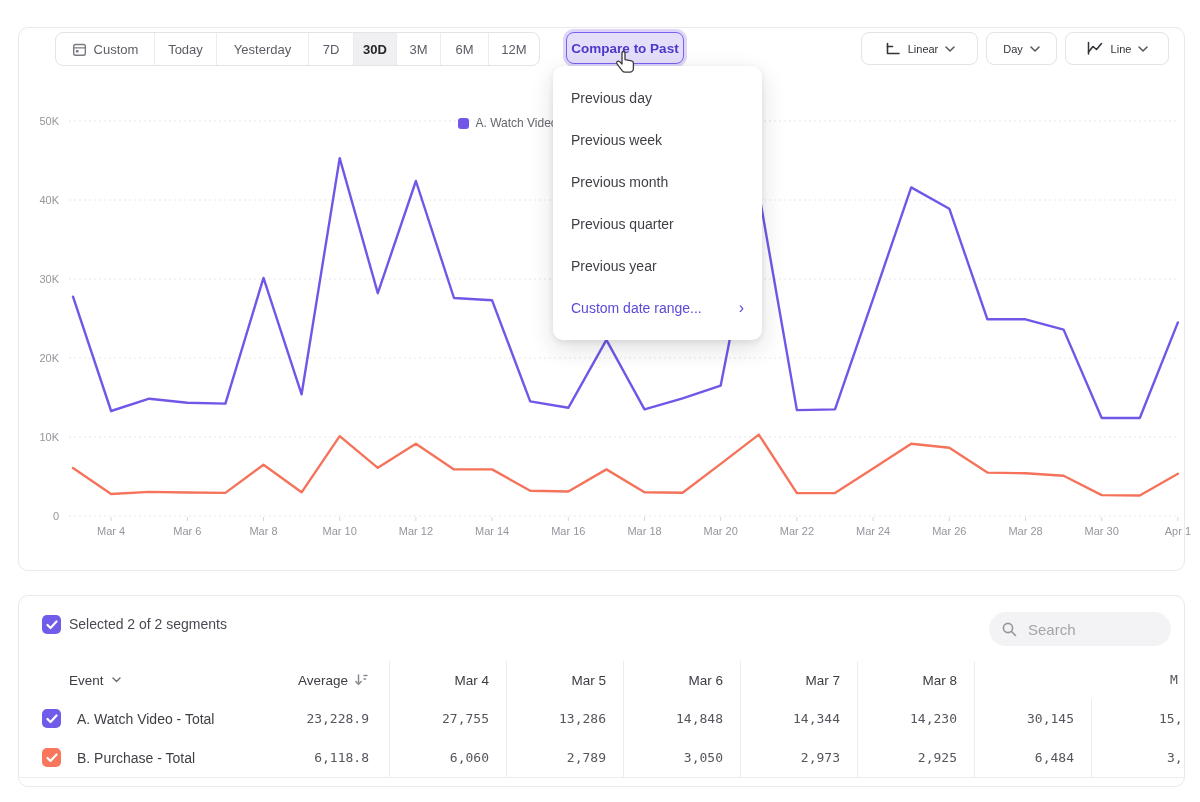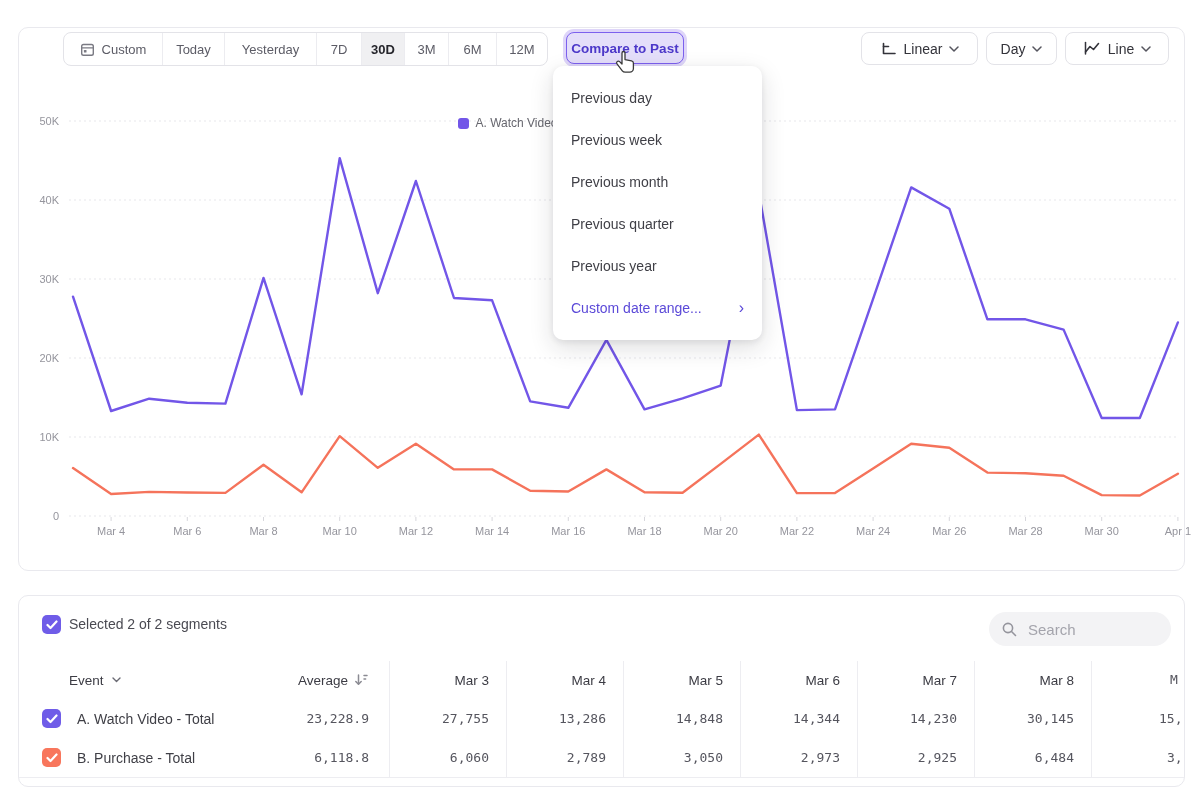--- a/index.html
+++ b/index.html
@@ -3,30 +3,30 @@
 <meta charset="utf-8">
 <style>
   html,body{margin:0;padding:0;background:#fff;}
   *{box-sizing:border-box;font-family:"Liberation Sans",sans-serif;}
   #page{position:relative;width:1200px;height:802px;background:#fff;overflow:hidden;}
   .card{position:absolute;background:#fff;border:1px solid #e9e9ee;border-radius:10px;}
   #chart-card{left:18px;top:27px;width:1167px;height:544px;}
   #table-card{left:18px;top:595px;width:1167px;height:192px;overflow:hidden;}
 
   
-  #seg-group{position:absolute;left:44px;top:4px;height:34px;display:flex;border:1px solid #e3e3e8;border-radius:8px;overflow:hidden;background:#fff;}
+  #seg-group{position:absolute;left:36px;top:4px;height:34px;display:flex;border:1px solid #e3e3e8;border-radius:8px;overflow:hidden;background:#fff;}
   .seg-btn{display:flex;align-items:center;justify-content:center;gap:7px;height:100%;font-size:13px;color:#5c5c66;border-left:1px solid #ececf0;cursor:pointer;white-space:nowrap;}
   .seg-btn:first-child{border-left:none;}
   .seg-btn.selected{background:#f0f0f2;color:#26262c;font-weight:bold;}
   .icon-svg{display:inline-flex;flex:0 0 auto;}
   #compare-btn{position:absolute;left:547px;top:4px;width:118px;height:32px;display:flex;align-items:center;justify-content:center;
     background:#e4defa;color:#4c38c9;font-size:13.5px;font-weight:bold;border:1px solid #7c60ee;border-radius:8px;
     box-shadow:0 0 0 3px #ded5f9;cursor:pointer;}
   .tool-btn{position:absolute;top:4px;height:33px;display:flex;align-items:center;justify-content:center;gap:7px;
-    border:1px solid #e3e3e8;border-radius:8px;background:#fff;font-size:14px;color:#33333a;font-weight:500;cursor:pointer;}
+    border:1px solid #e3e3e8;border-radius:8px;background:#fff;font-size:11px;color:#33333a;font-weight:500;cursor:pointer;}
   #btn-linear{left:842px;width:117px;}
   #btn-day{left:967px;width:71px;}
   #btn-line{left:1046px;width:104px;}
 
   
   #legend{position:absolute;left:0;right:9px;top:88px;display:flex;justify-content:center;gap:24px;z-index:2;}
   .legend-item{display:flex;align-items:center;gap:6px;font-size:12px;color:#66666e;white-space:nowrap;}
   .legend-swatch{width:11px;height:11px;border-radius:3px;flex:0 0 auto;}
 
   
@@ -263,23 +263,20 @@
           <span class="head-txt">Average</span>
           <span class="icon-svg">
             <svg width="15" height="14" viewBox="0 0 15 14">
                 <path d="M4.5 2 V11" stroke="#8b8b93" stroke-width="1.5" stroke-linecap="round"></path>
                 <path d="M1.8 8.5 L4.5 11.2 L7.2 8.5" stroke="#8b8b93" stroke-width="1.5" fill="none" stroke-linecap="round" stroke-linejoin="round"></path>
                 <path d="M10 2.6 H13" stroke="#8b8b93" stroke-width="1.5" stroke-linecap="round"></path>
                 <path d="M10 6 H11.6" stroke="#8b8b93" stroke-width="1.5" stroke-linecap="round"></path>
               </svg>
           </span>
         </div>
-      <div class="c-day">
-            <span class="head-txt">Mar 3</span>
-          </div>
           <div class="c-day">
             <span class="head-txt">Mar 4</span>
           </div>
           <div class="c-day">
             <span class="head-txt">Mar 5</span>
           </div>
           <div class="c-day">
             <span class="head-txt">Mar 6</span>
           </div>
           <div class="c-day">

